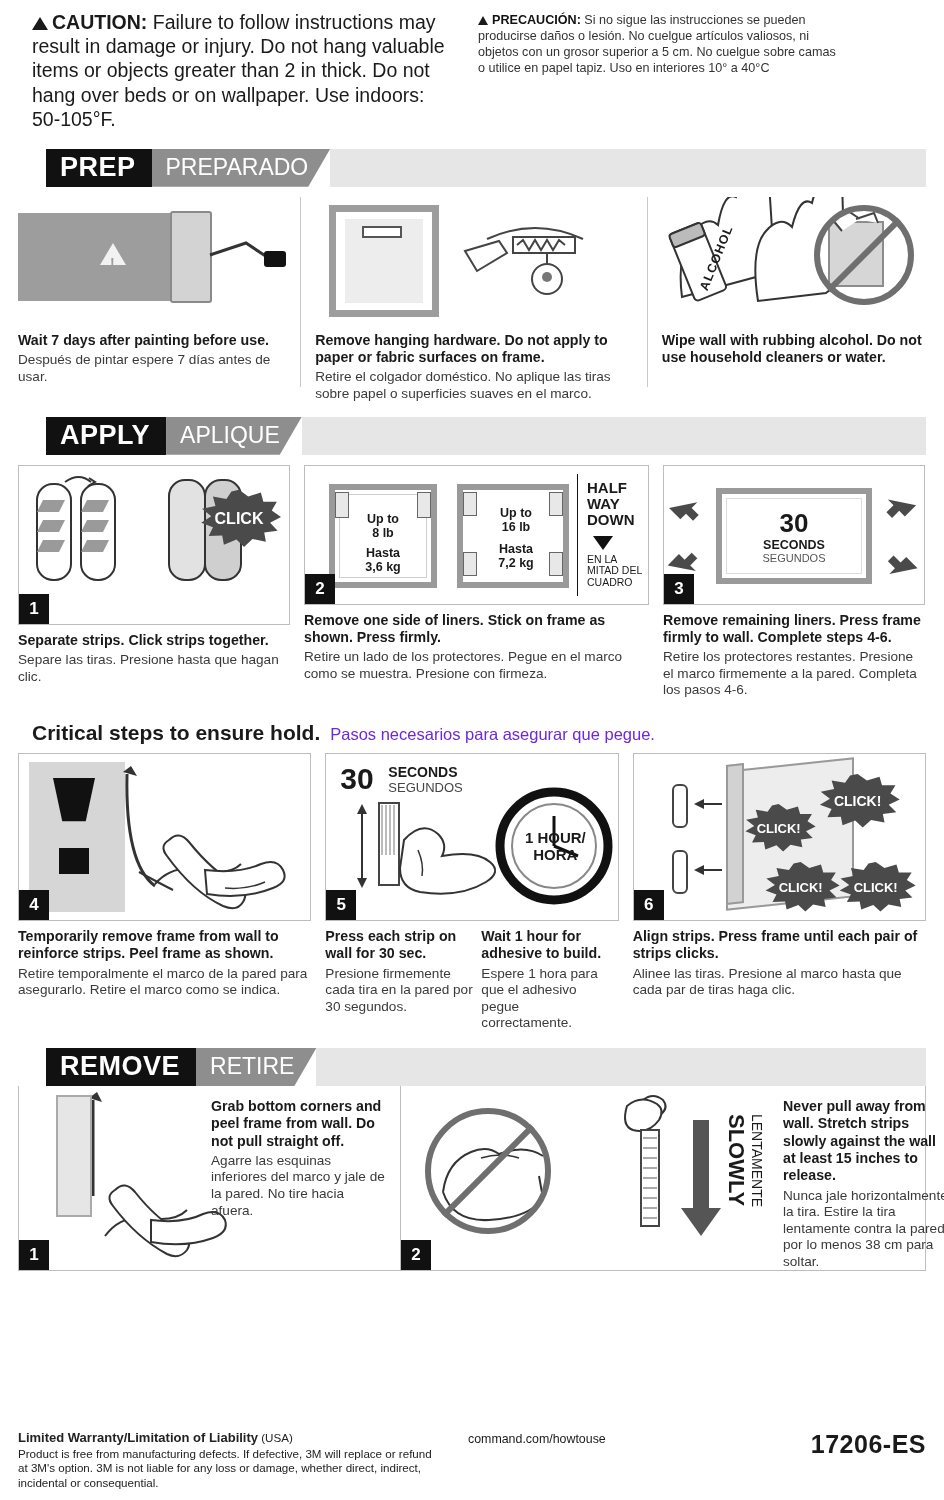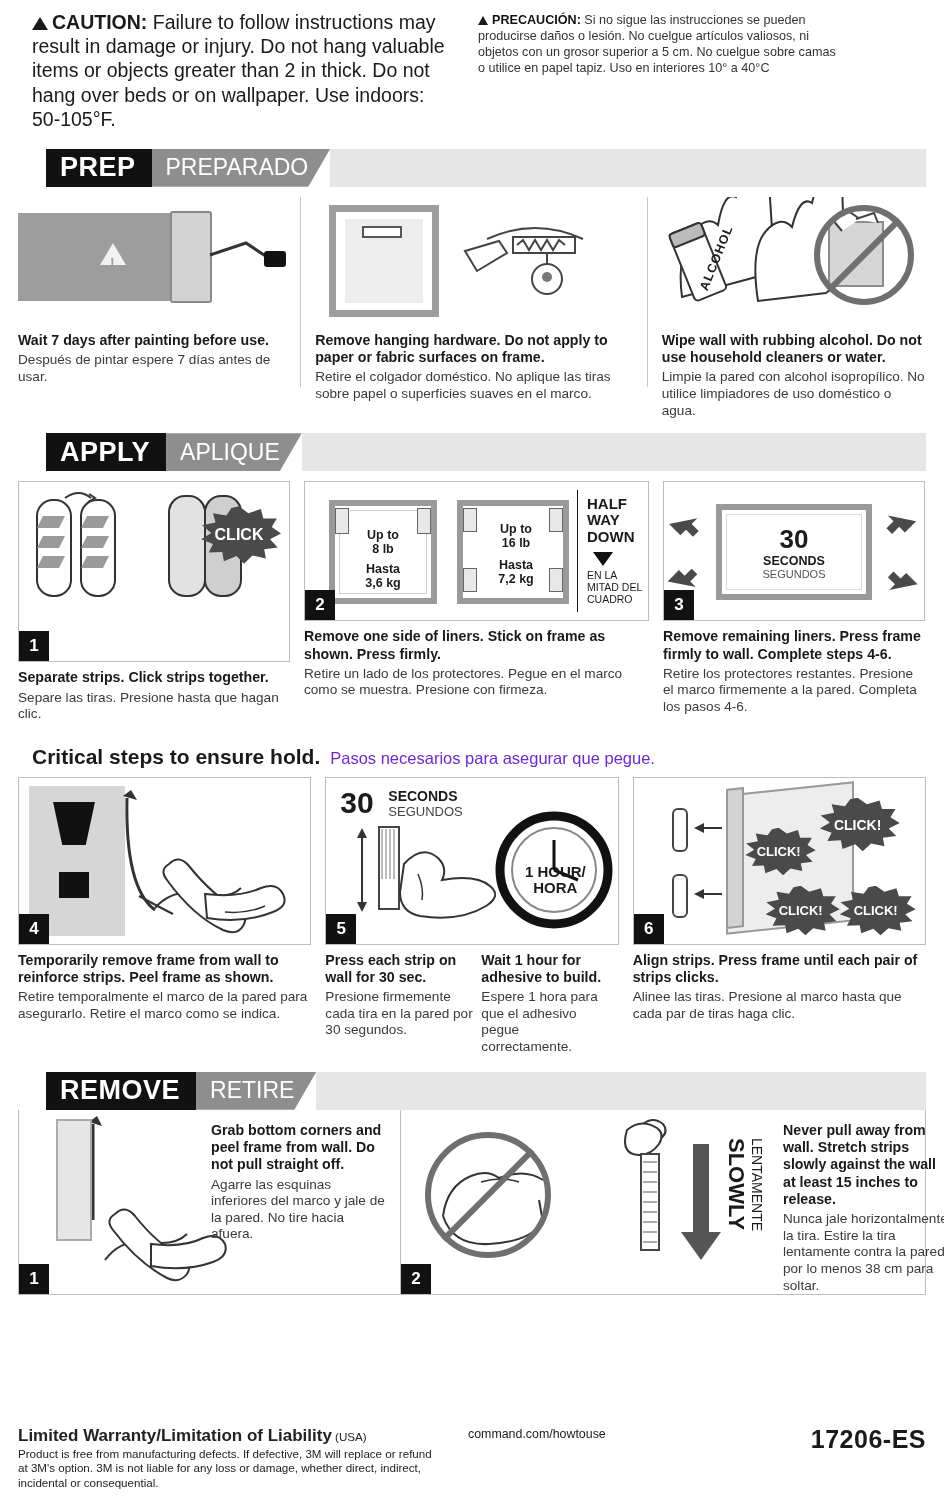--- a/index.html
+++ b/index.html
@@ -43,21 +43,21 @@
 
   .stepnum { position:absolute; left:0; bottom:0; width:30px; height:30px; background:#111; color:#fff;
              font-size:17px; font-weight:bold; display:flex; align-items:center; justify-content:center; }
 
   h2.critical { font-size: 21px; font-weight:bold; margin: 22px 0 8px 14px; display:flex; align-items:baseline; gap:10px;}
   h2.critical span.es { font-size:16.5px; font-weight:normal; color:#6d28d9; }
 
   
   .footer { position:absolute; left:18px; right:18px; bottom:10px; display:flex; align-items:flex-start; }
   .foot-l { width: 420px; font-size: 11.6px; line-height:1.25; color:#222; }
-  .foot-l b { font-size:17px; }
+  .foot-l b { font-size:13px; }
   .foot-c { flex:1; text-align:left; font-size:12.4px; padding-top:2px; padding-left:30px;}
   .foot-r { font-size:25px; font-weight:bold; letter-spacing:.5px; padding-top:0; }
   .burst {
     position:absolute; background:#4a4a4a; color:#fff; font-weight:bold;
     display:flex;align-items:center;justify-content:center;
     clip-path: polygon(50% 0%, 61% 12%, 76% 5%, 79% 21%, 95% 21%, 89% 36%, 100% 47%,
                        87% 57%, 96% 71%, 80% 74%, 82% 90%, 66% 85%, 56% 99%, 47% 86%,
                        32% 95%, 30% 79%, 14% 80%, 19% 65%, 5% 57%, 17% 46%, 6% 33%,
                        22% 28%, 19% 12%, 35% 16%, 41% 3%);
   }
@@ -141,36 +141,35 @@
           <div style="position:absolute;right:6px;top:6px;width:108px;height:108px;">
             <div style="position:absolute;left:16px;top:18px;width:56px;height:66px;background:#d6d6d6;border:2px solid #8c8c8c;"></div>
             <svg width="108" height="108" style="position:absolute;left:0;top:0">
               <path d="M30 28 l-10 -12 l16 -8 l12 8" fill="#fff" stroke="#444" stroke-width="2"></path>
               <path d="M44 16 l18 -6 l4 10" fill="#fff" stroke="#444" stroke-width="2"></path>
             </svg>
             <div class="circle-slash" style="left:2px;top:2px;width:100px;height:100px;"></div>
           </div>
         </div>
         <div class="cap-en">Wipe wall with rubbing alcohol. Do not use household cleaners or water.</div>
-        <div class="cap-es">Limpie la pared con alcohol isopropílico. No utilice limpiadores de uso doméstico o agua.</div>
       </div>
     </div>
   </div>
 
   <div class="sect" style="margin-top:14px">
     <div class="sect-bar">
       <div class="sect-en">APPLY</div>
       <div class="sect-es">APLIQUE</div>
       <div class="sect-rest"></div>
     </div>
 
     <div class="panels" style="gap:14px;margin-top:10px">
 
       <div class="panel" style="width:272px">
-        <div class="art" style="height:181px">
+        <div class="art" style="height:160px">
           <svg width="270" height="138" style="position:absolute;left:0;top:0">
             <rect x="18" y="18" width="34" height="96" rx="16" fill="#fff" stroke="#333" stroke-width="2"></rect>
             <rect x="62" y="18" width="34" height="96" rx="16" fill="#fff" stroke="#333" stroke-width="2"></rect>
             <g fill="#9a9a9a">
               <path d="M24 34 h22 l-6 12 h-22 z"></path>
                 <path d="M24 54 h22 l-6 12 h-22 z"></path>
                 <path d="M24 74 h22 l-6 12 h-22 z"></path>
               <path d="M68 34 h22 l-6 12 h-22 z"></path>
                 <path d="M68 54 h22 l-6 12 h-22 z"></path>
                 <path d="M68 74 h22 l-6 12 h-22 z"></path>
@@ -284,21 +283,21 @@
           <path d="M36 58 v68" stroke="#333" stroke-width="2"></path>
           <path d="M36 50 l5 10 h-10 z" fill="#333"></path>
             <path d="M36 134 l5 -10 h-10 z" fill="#333"></path>
           <path d="M78 86 q18 -20 34 -6 q10 10 4 22 q34 -6 48 6 q12 10 -4 20 q-26 16 -66 10 q-20 -4 -20 -24 z" fill="#fff" stroke="#333" stroke-width="2"></path>
           <path d="M92 96 q6 14 4 26" stroke="#333" stroke-width="1.5" fill="none"></path>
           <circle cx="228" cy="92" r="54" fill="#fff" stroke="#111" stroke-width="9"></circle>
           <circle cx="228" cy="92" r="42" fill="#fff" stroke="#888" stroke-width="2"></circle>
           <path d="M228 92 l0 -30" stroke="#111" stroke-width="3"></path>
           <path d="M228 92 l24 10" stroke="#111" stroke-width="3"></path>
         </svg>
-        <div style="position:absolute;left:186px;top:86px;width:86px;text-align:center;font-size:15px;font-weight:bold;line-height:1.1;white-space:pre-line;">1 HOUR/
+        <div style="position:absolute;left:186px;top:76px;width:86px;text-align:center;font-size:15px;font-weight:bold;line-height:1.1;white-space:pre-line;">1 HOUR/
 HORA</div>
         <div class="stepnum">5</div>
       </div>
       <div style="display:flex;gap:6px">
         <div style="width:150px">
           <div class="cap-en">Press each strip on wall for 30 sec.</div>
           <div class="cap-es">Presione firmemente cada tira en la pared por 30 segundos.</div>
         </div>
         <div style="width:120px">
           <div class="cap-en">Wait 1 hour for adhesive to build.</div>

